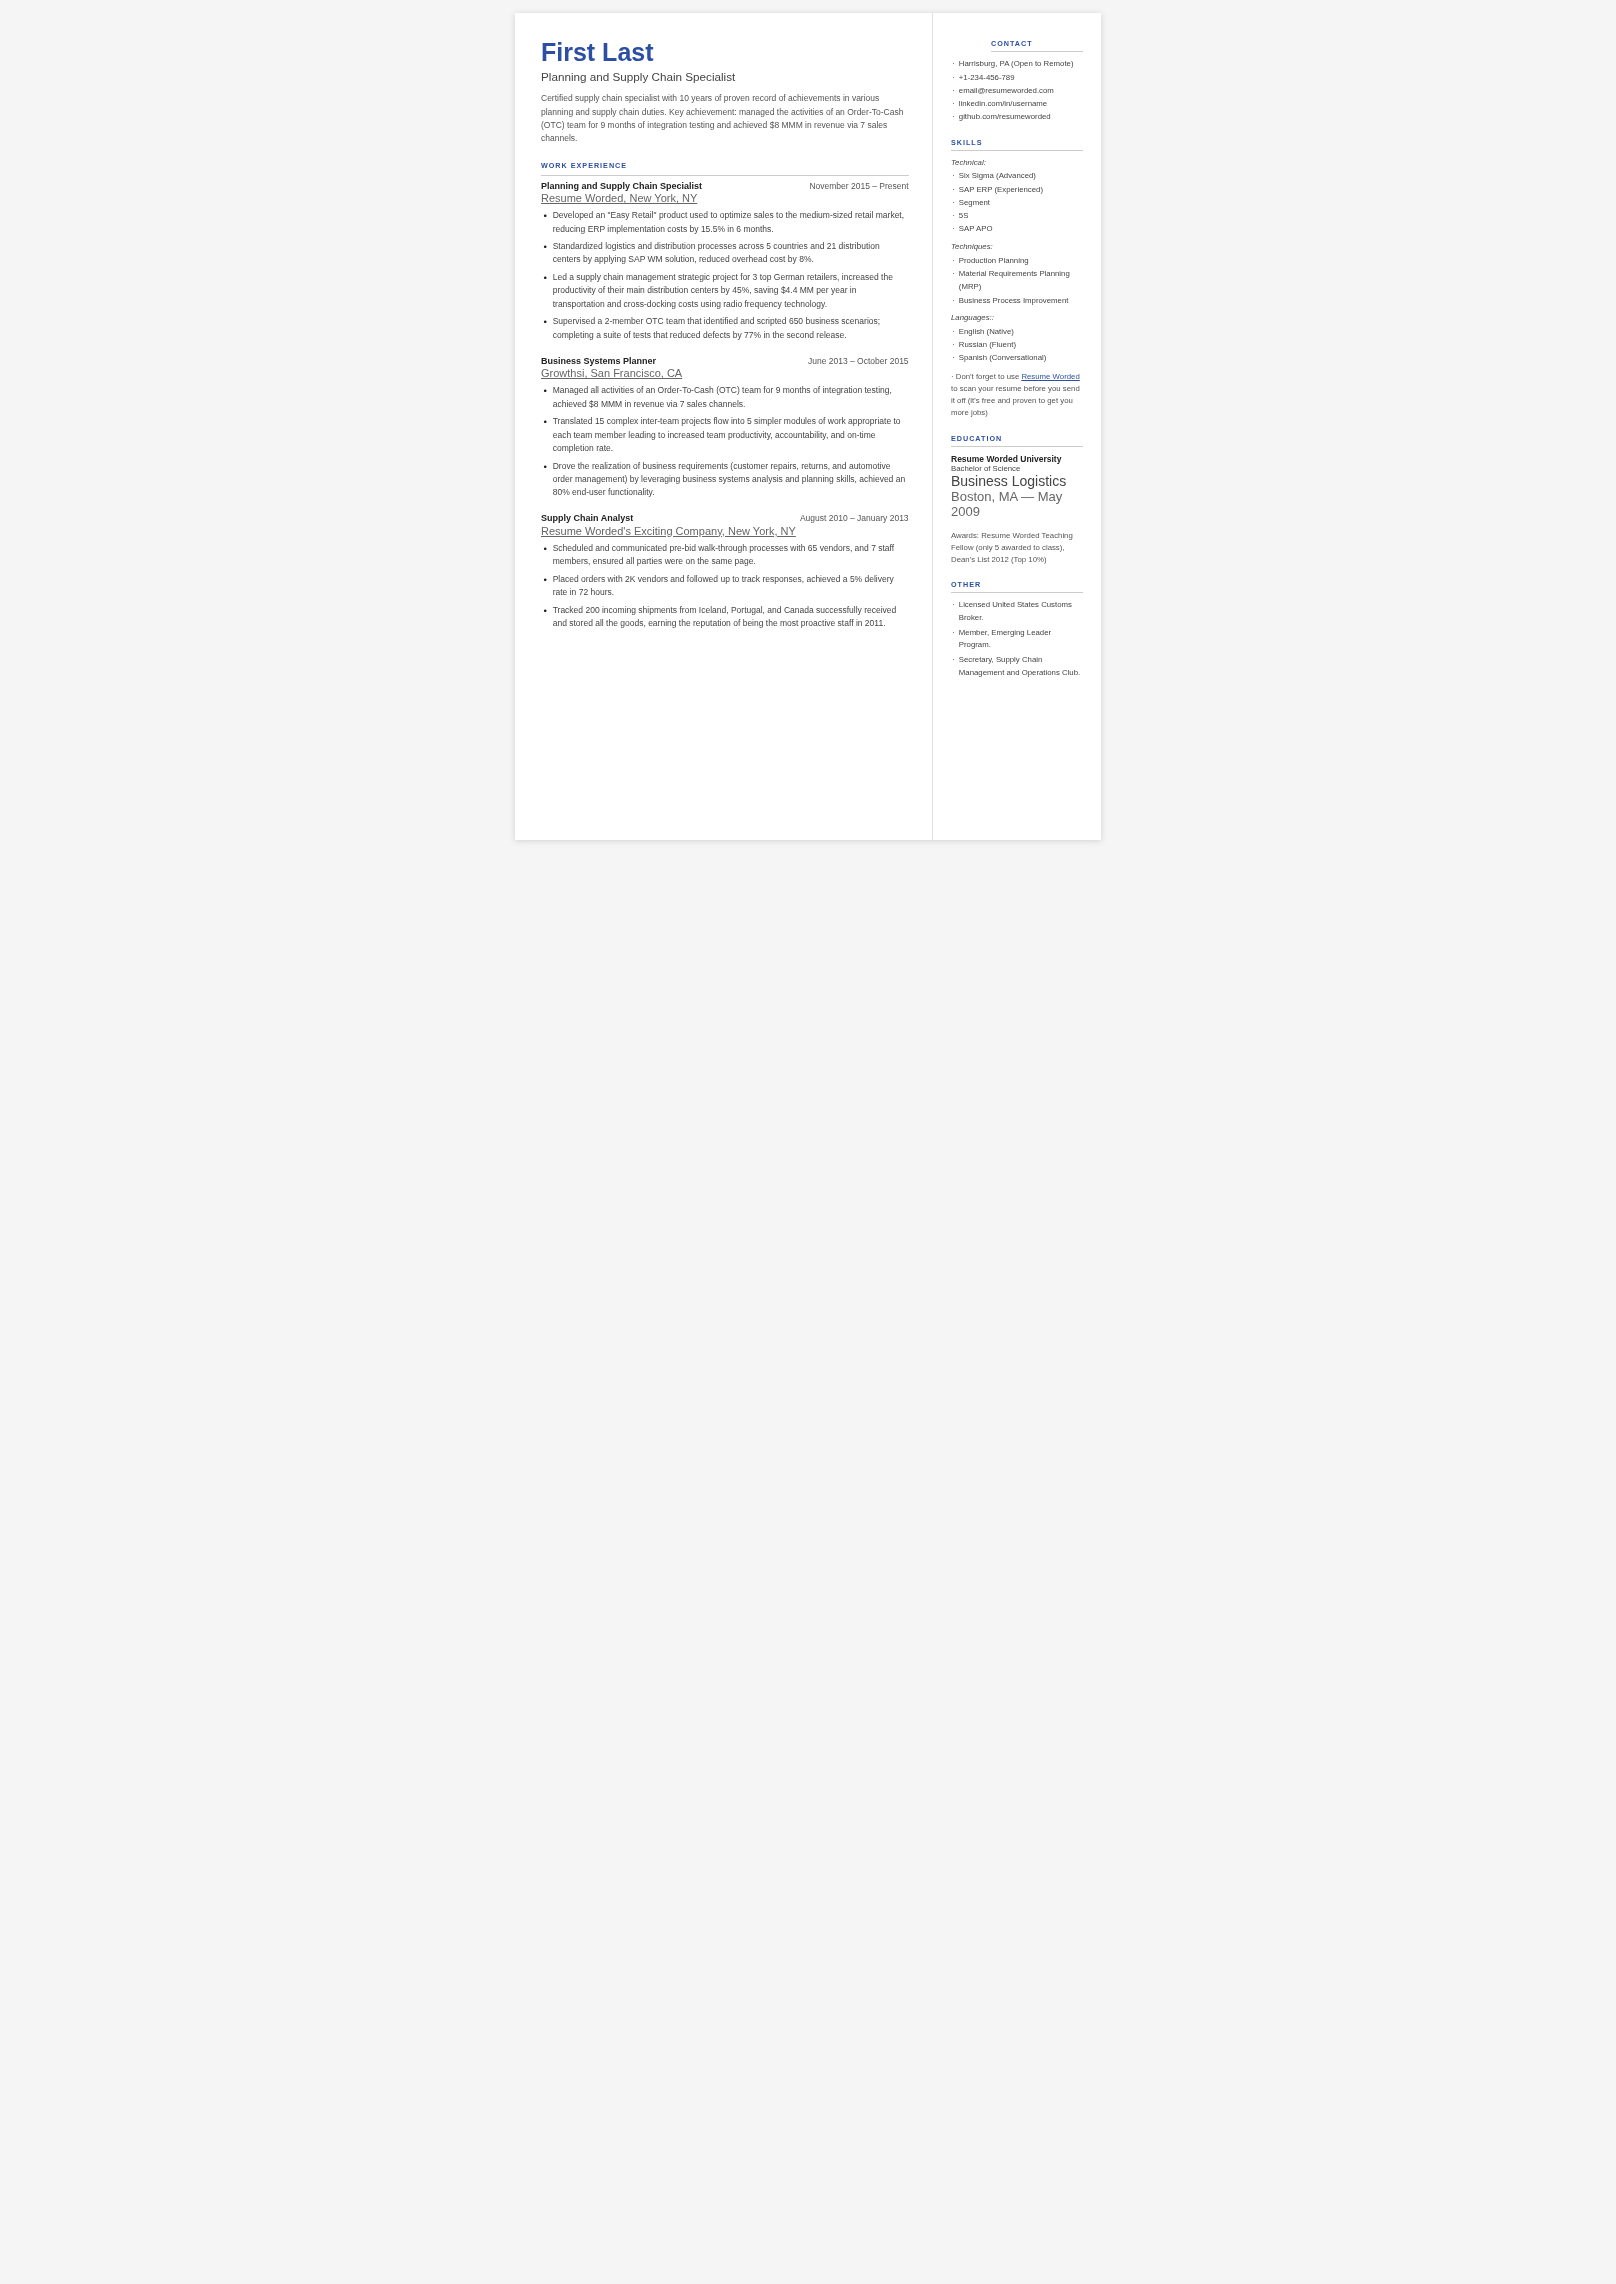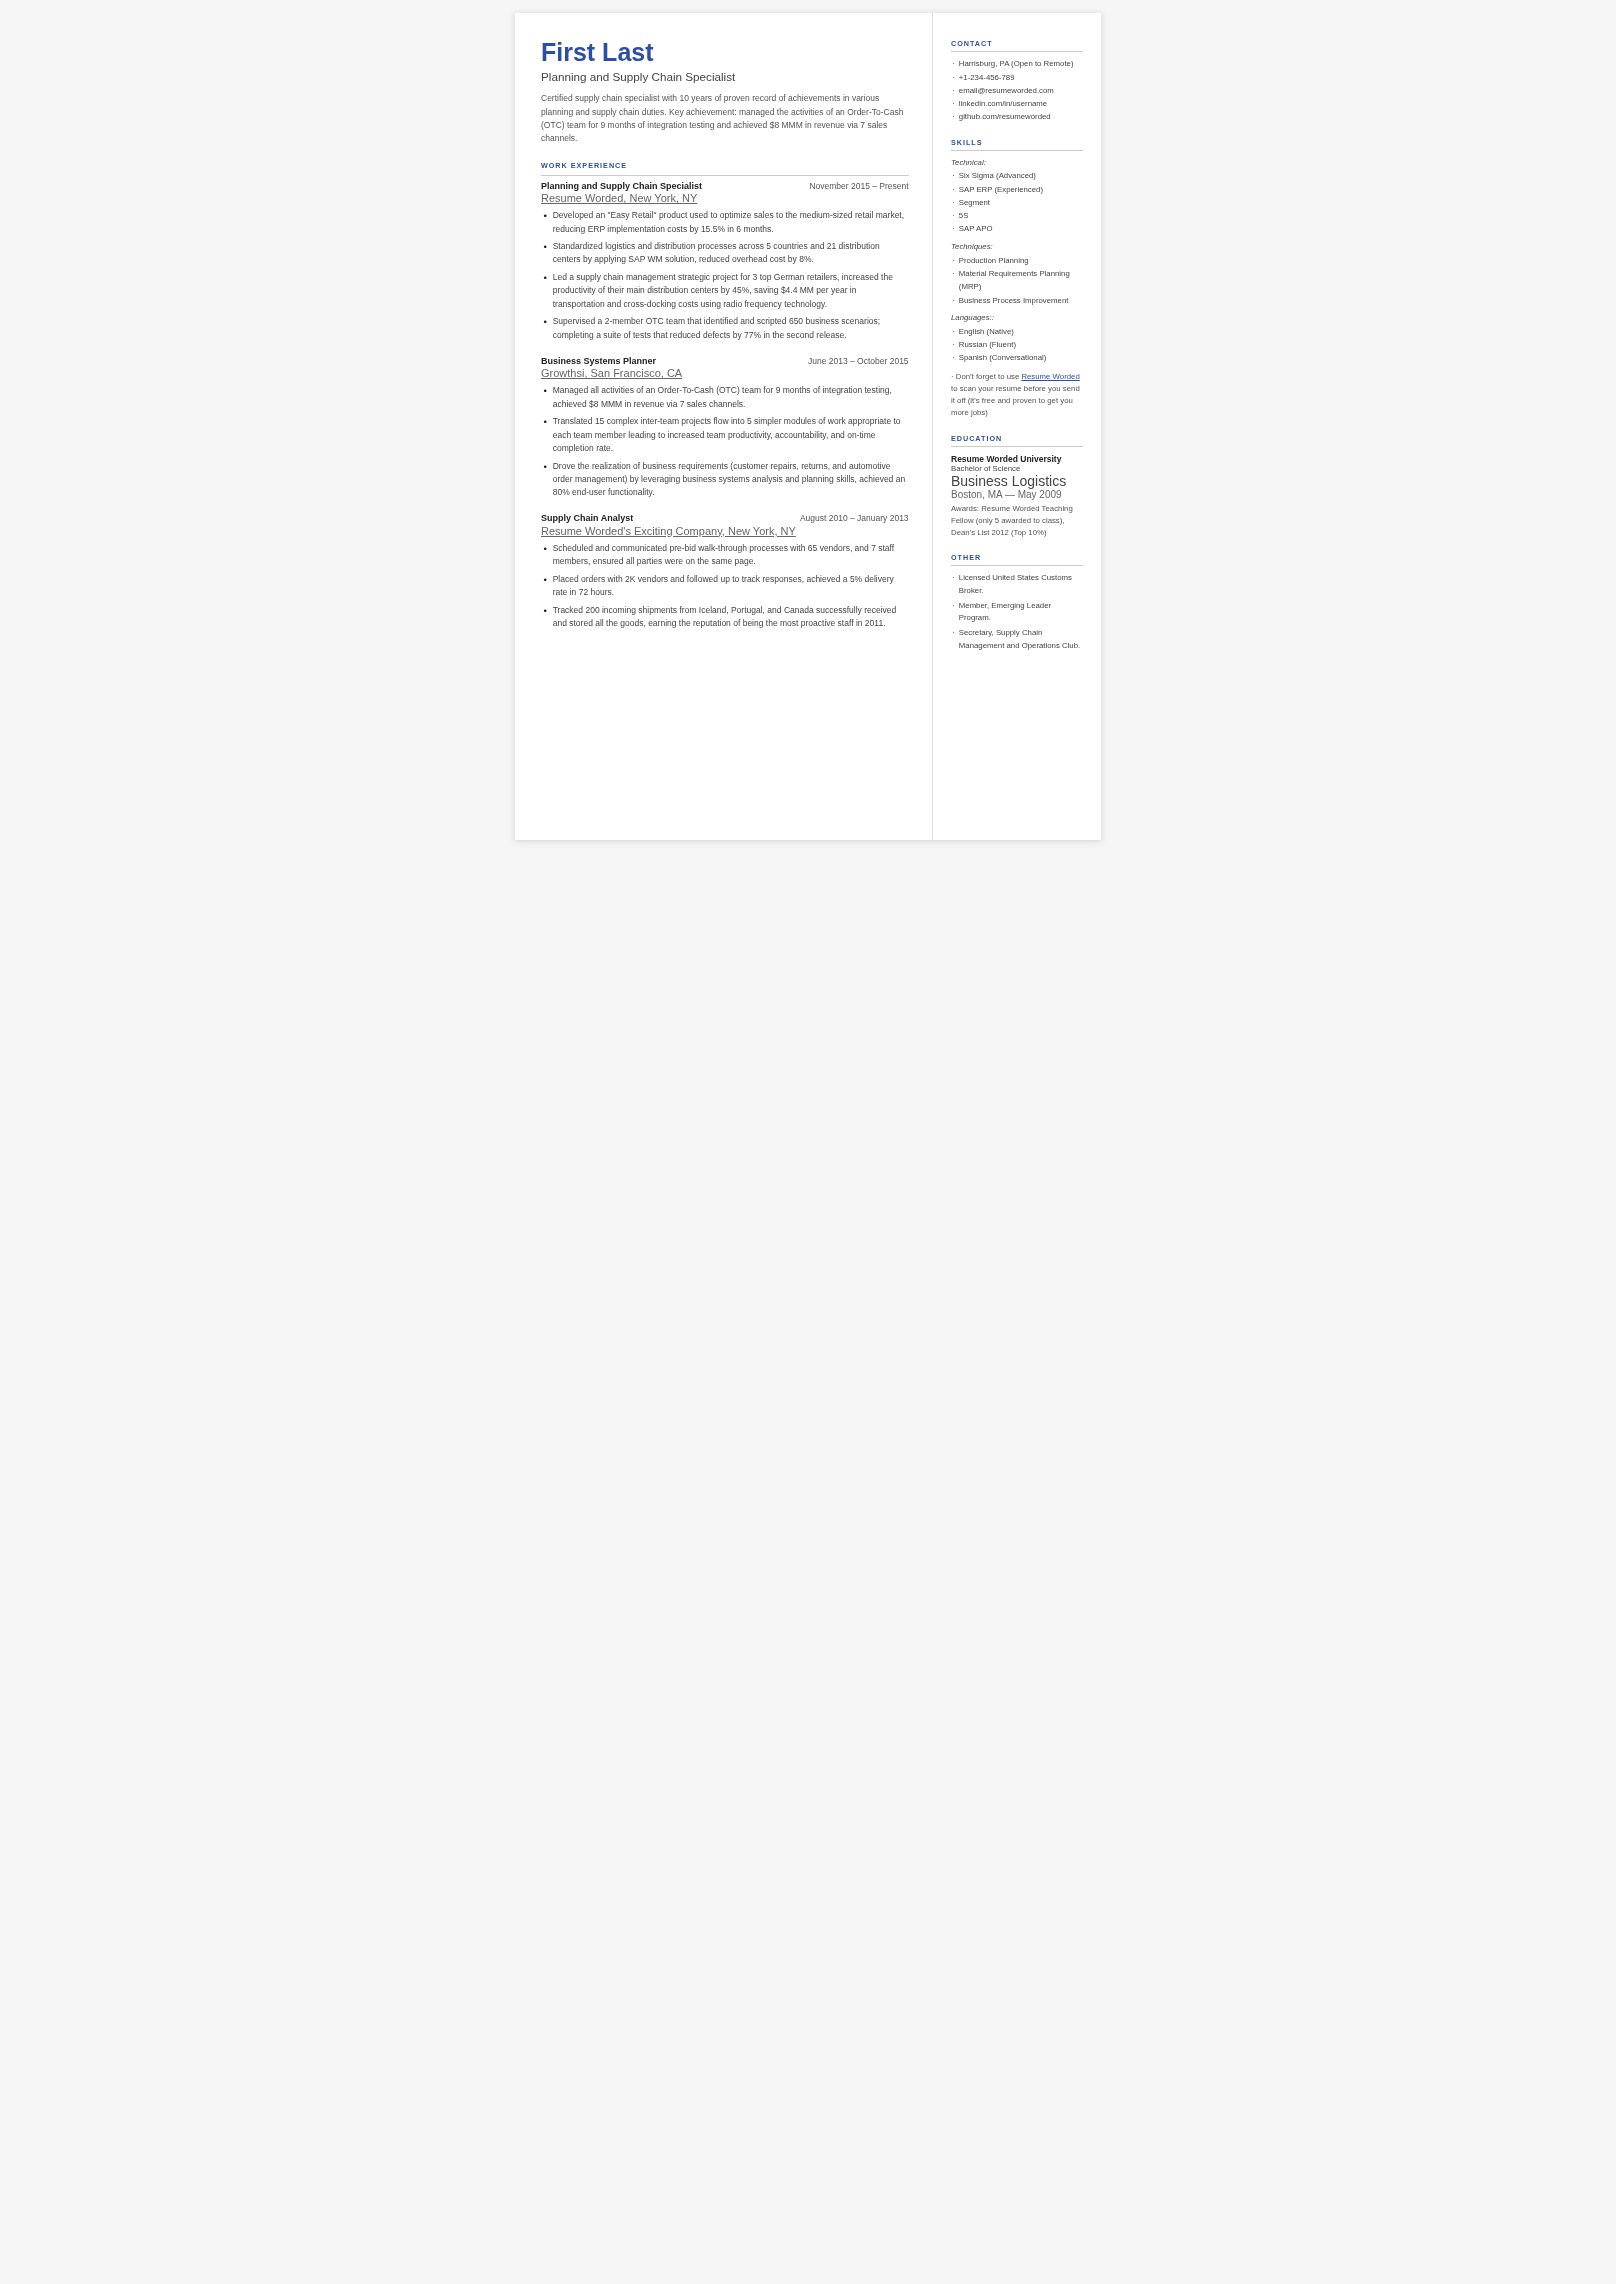--- a/index.html
+++ b/index.html
@@ -110,20 +110,21 @@
       color: #2c4fa3;
       letter-spacing: 1px;
       text-transform: uppercase;
       margin-bottom: 5.2px;
       padding-bottom: 3.3px;
       border-bottom: 1px solid #ccc;
       margin-top: 14.3px;
     }
     .right-section-label:first-child {
       margin-top: 0;
+      margin-left: 40px;
     }
     .contact-list {
       list-style: none;
       padding: 0;
       margin-bottom: 3.9px;
     }
     .contact-list li {
       font-size: 7.8px;
       color: #444;
       line-height: 1.7;
@@ -183,23 +184,23 @@
     }
     .edu-degree {
       font-size: 7.8px;
       color: #444;
     }
     .edu-field {
       font-size: 14px;
       color: #444;
     }
     .edu-date {
-      font-size: 10px;
+      font-size: 13px;
       color: #666;
-      margin-bottom: 3px;
+      margin-bottom: 11px;
     }
     .edu-awards {
       font-size: 7.8px;
       color: #555;
       line-height: 1.5;
     }
     .other-list {
       list-style: none;
       padding: 0;
       margin-top: 6px;

